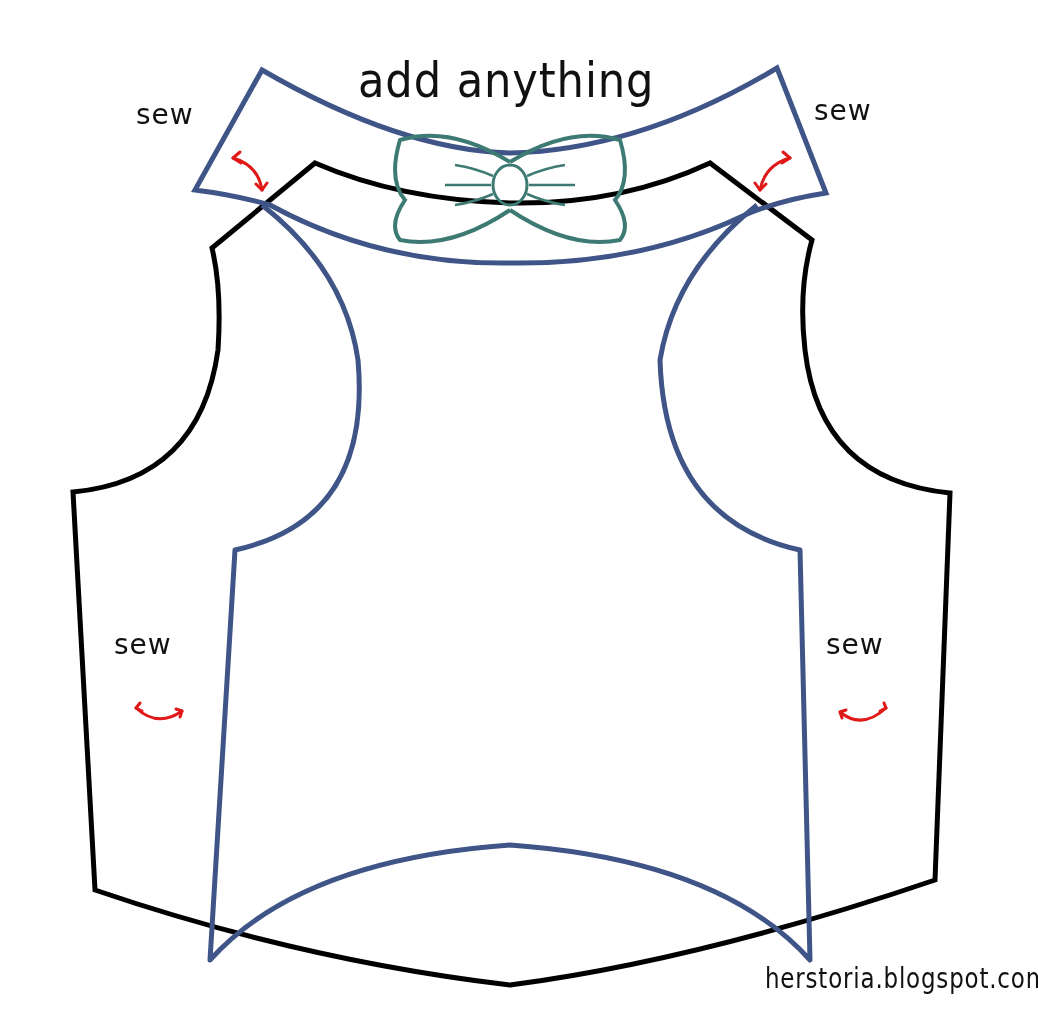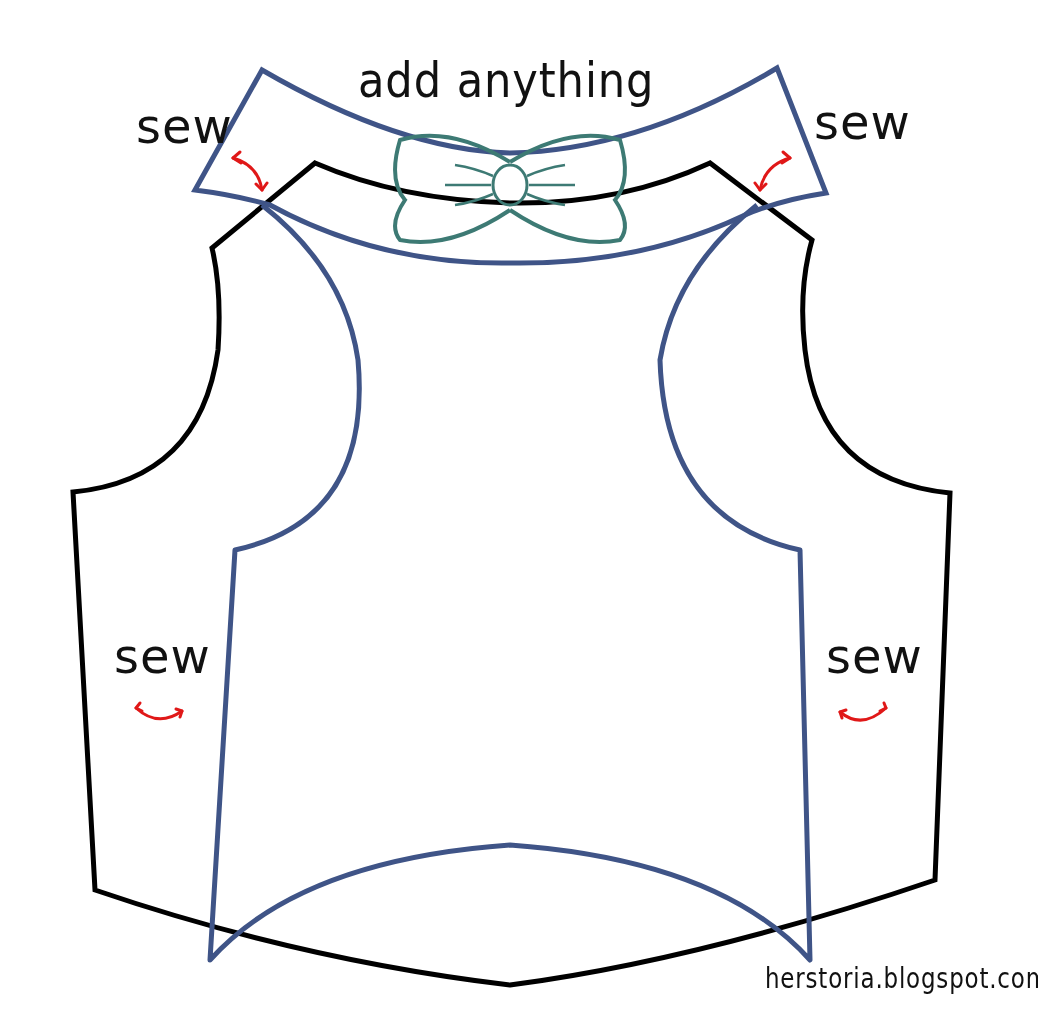--- a/index.html
+++ b/index.html
@@ -6,21 +6,21 @@
   body { width: 1038px; height: 1024px; position: relative; overflow: hidden; }
   svg { position: absolute; left: 0; top: 0; }
   .label {
     position: absolute;
     font-family: "DejaVu Sans", sans-serif;
     color: #111111;
     white-space: nowrap;
     letter-spacing: 1px;
   }
   .title { left: 358px; top: 52px; font-size: 48px; font-weight: normal; transform: scaleX(0.9); transform-origin: left top; }
-  .sew { font-size: 48px; text-align: center; }
+  .sew { font-size: 28px; text-align: center; }
   .sew-tl { left: 136px; top: 98px; }
   .sew-tr { left: 814px; top: 94px; }
   .sew-ml { left: 114px; top: 628px; }
   .sew-mr { left: 826px; top: 628px; }
   .credit { left: 765px; top: 962px; font-size: 28px; transform: scaleX(0.82); transform-origin: left top; }
 </style>
 </head>
 <body>
 
 <svg width="1038" height="1024" viewBox="0 0 1038 1024">

